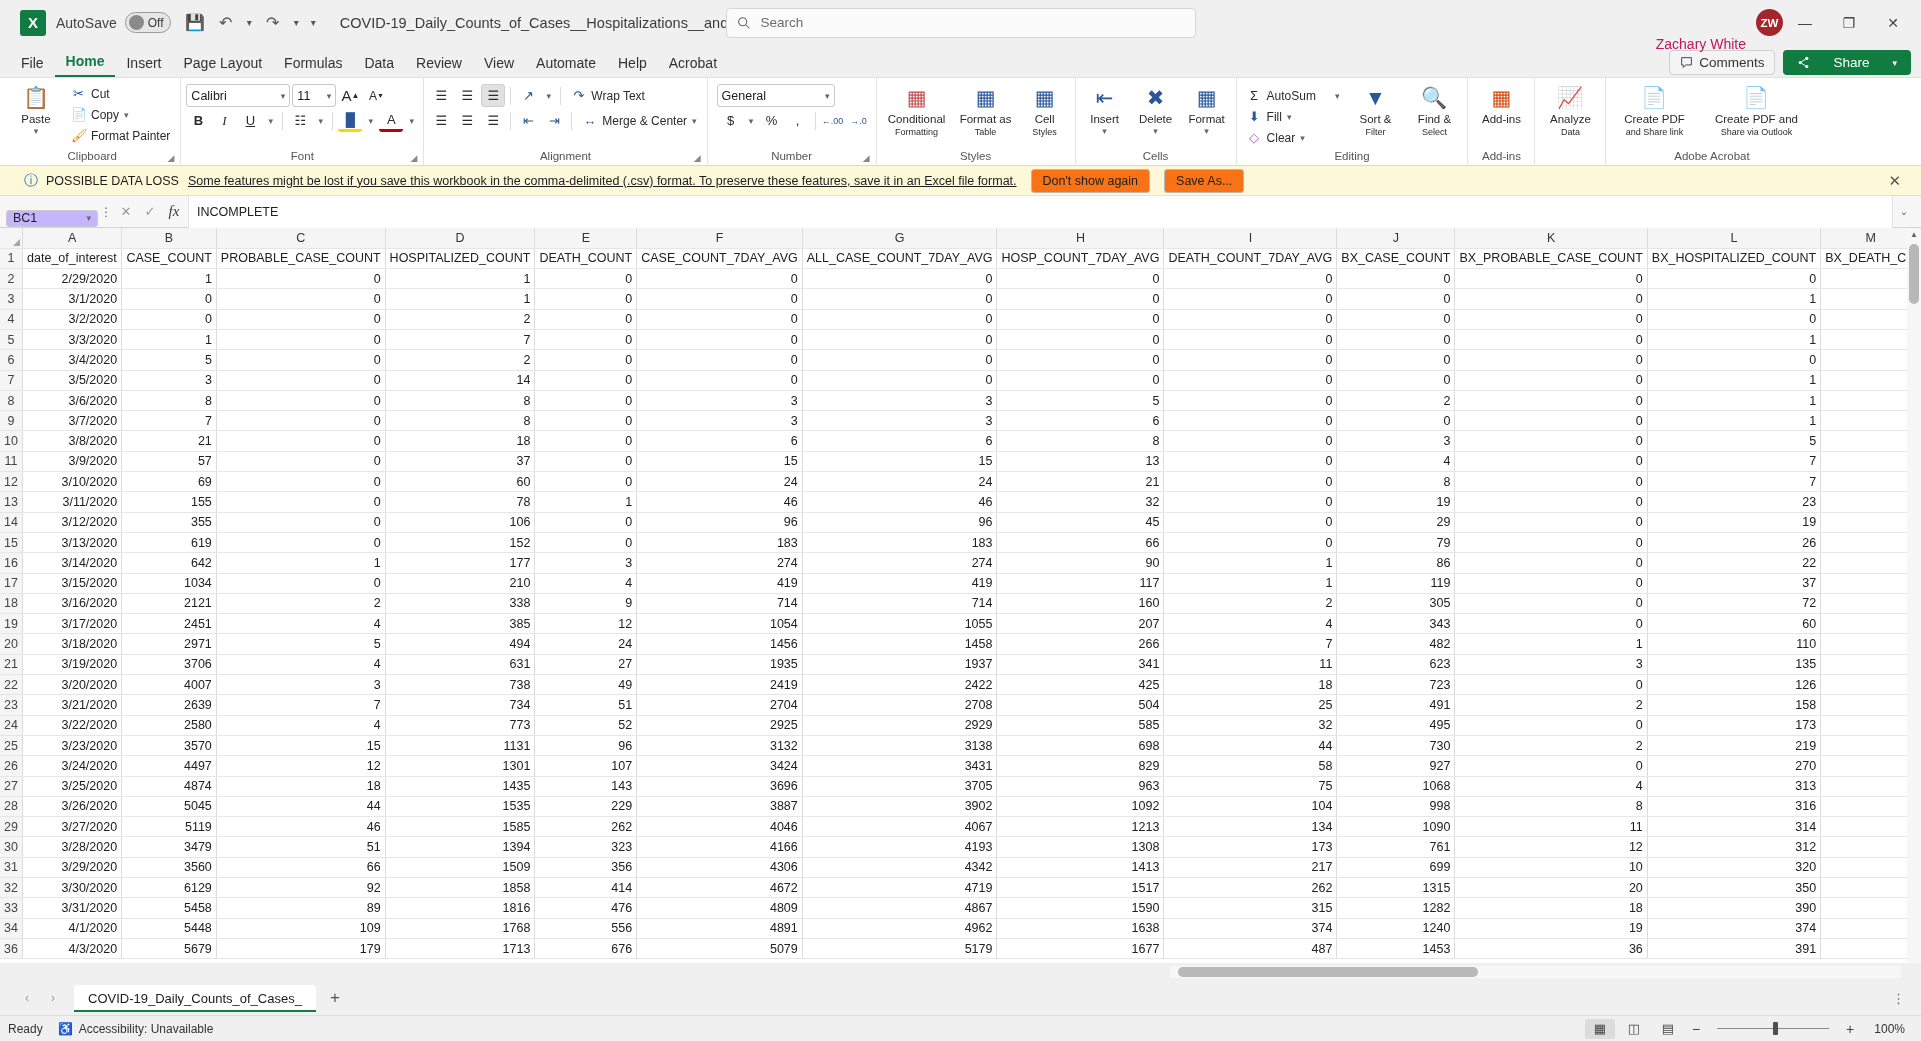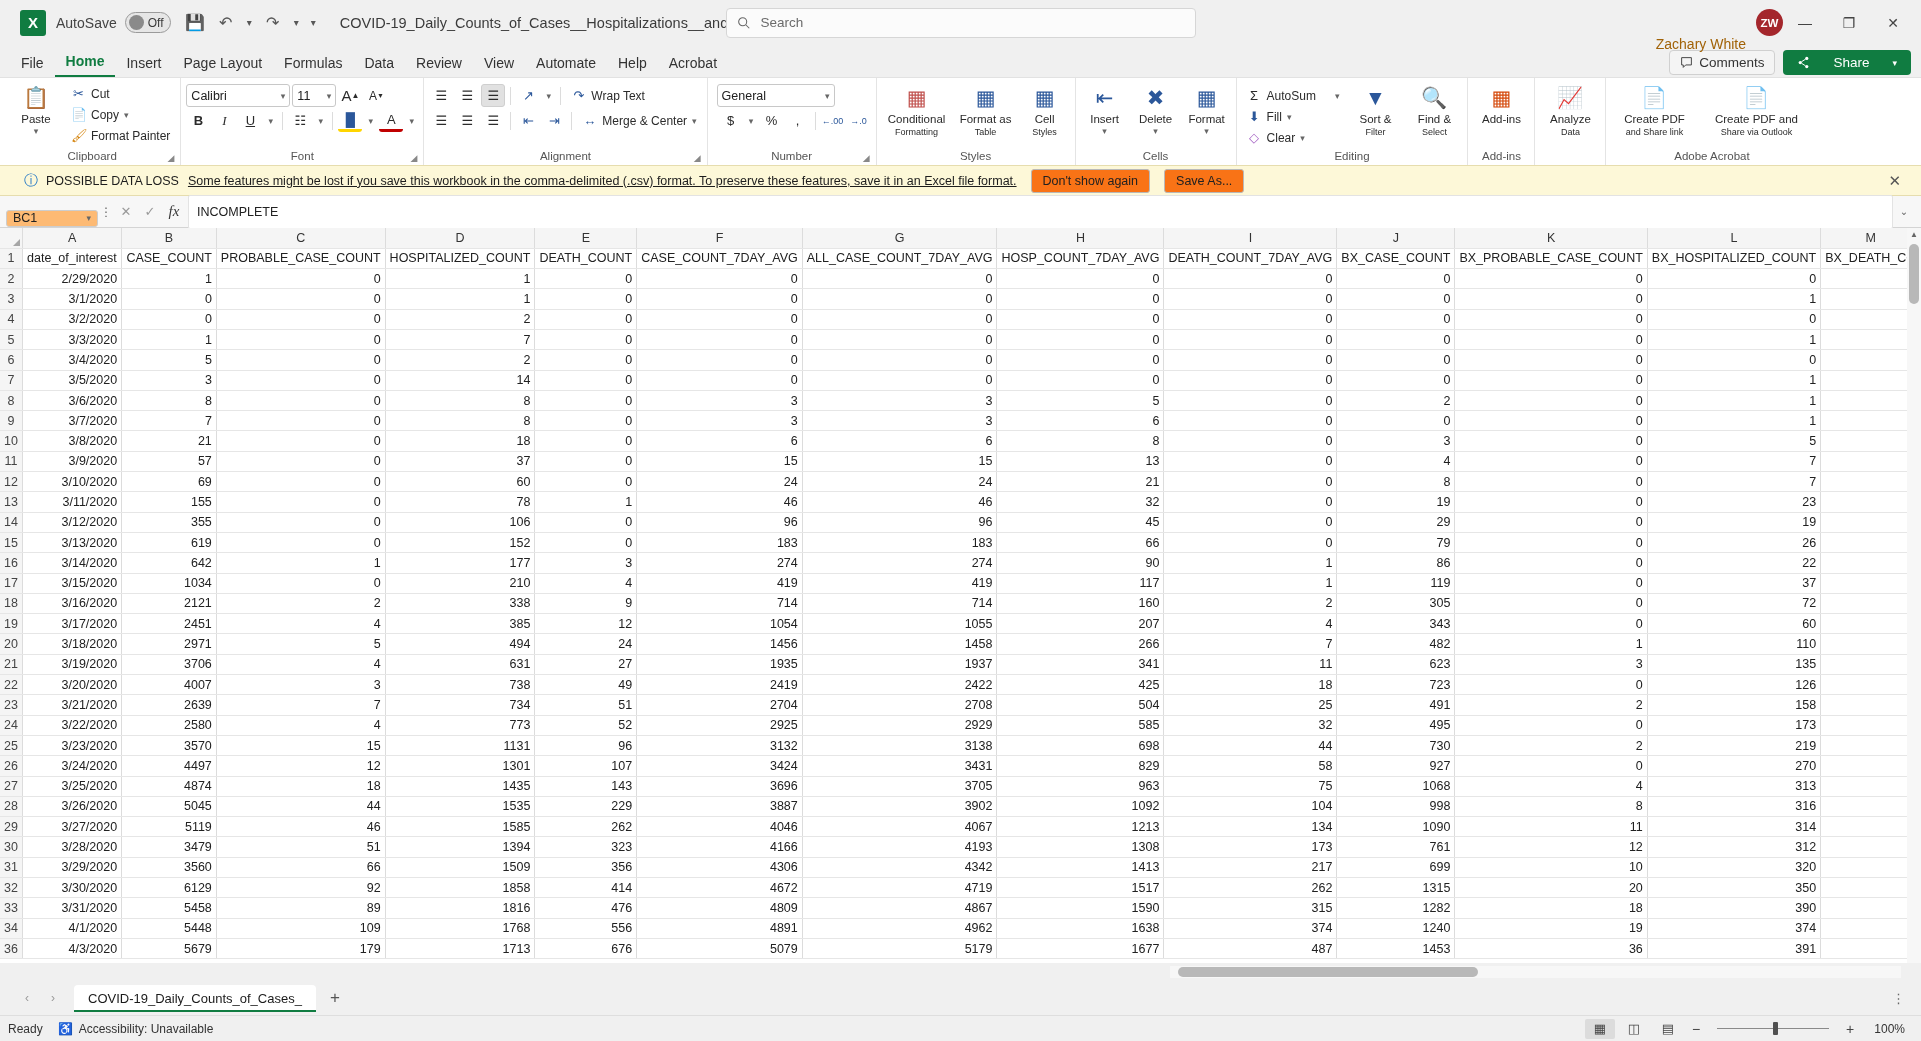--- a/index.html
+++ b/index.html
@@ -17,21 +17,21 @@
   .toggle { width: 46px; height: 21px; border-radius: 11px; background: #e6e6e6; border: 1px solid #9a9a9a; display: flex; align-items: center; position: relative; margin-right: 10px; }
   .toggle .knob { width: 15px; height: 15px; border-radius: 50%; background: #8a8a8a; margin-left: 3px; }
   .toggle .txt { font-size: 12px; color: #3a3a3a; margin-left: 4px; }
   .tbtn { width: 30px; height: 30px; display: flex; align-items: center; justify-content: center; color: #585858; font-size: 16px; border-radius: 3px; }
   .tbtn.sm { width: 17px; font-size: 10px; }
   .fname { font-size: 14.5px; color: #3b3b3b; margin-left: 18px; white-space: nowrap; }
   .fname .chev { font-size: 10px; color: #666; margin-left: 7px; }
   .searchbox { position: absolute; left: 50%; transform: translateX(-50%); width: 470px; height: 30px; border: 1px solid #d6d6d6; border-radius: 4px; background: #fbfbfb; display: flex; align-items: center; padding: 0 10px; }
   .searchbox .ph { font-size: 13.5px; color: #6b6b6b; margin-left: 10px; }
   .tright { margin-left: auto; display: flex; align-items: center; }
-  .uname { font-size: 14px; color: #a16207; margin-right: 10px; margin-top: 42px; }
+  .uname { font-size: 14px; color: #be185d; margin-right: 10px; margin-top: 42px; }
   .avatar { width: 27px; height: 27px; border-radius: 50%; background: #a4262c; color: #fff; font-size: 11.5px; font-weight: bold; display: flex; align-items: center; justify-content: center; }
   .wctl { width: 44px; height: 32px; display: flex; align-items: center; justify-content: center; font-size: 14px; color: #444; }
 
   
   .tabs { height: 32px; display: flex; align-items: flex-end; background: #f0f0f0; padding-left: 10px; flex: 0 0 32px; }
   .tab { font-size: 14px; color: #333; padding: 4px 11px 6px; border-radius: 4px 4px 0 0; white-space: nowrap; }
   .tab.active { color: #107c41; font-weight: 600; border-bottom: 2.5px solid #107c41; }
   .tabs .spacer { flex: 1; }
   .cmt { display: flex; align-items: center; gap: 6px; font-size: 13.5px; color: #333; border: 1px solid #d0d0d0; border-radius: 4px; padding: 4px 10px; margin-bottom: 2px; background: #f4f4f4; }
   .sharebtn { background: #107c41; color: #fff; font-size: 13.5px; border-radius: 4px; padding: 5px 14px; margin: 0 10px 2px 8px; display: flex; align-items: center; gap: 23px; }
@@ -65,21 +65,21 @@
   
   .warn { height: 31px; background: #fdf8d8; border-top: 1px solid #e6ddae; border-bottom: 1px solid #e6ddae; display: flex; align-items: center; padding: 0 8px; flex: 0 0 31px; }
   .warn .i { color: #1a72c4; font-size: 14px; margin: 0 8px 0 16px; }
   .warn .t1 { font-size: 12.5px; color: #1d1d1d; margin-right: 9px; }
   .warn .t2 { font-size: 12.5px; color: #1d1d1d; text-decoration: underline; }
   .warn .b { border: 1px solid #b9b9b9; background: #f97316; font-size: 12.5px; border-radius: 3px; padding: 4px 11px; margin-left: 14px; }
   .warn .x { margin-left: auto; margin-right: 12px; font-size: 15px; color: #555; }
 
   
   .fbar { height: 32px; display: flex; align-items: center; background: #f7f7f7; border-bottom: 1px solid #d4d4d4; flex: 0 0 32px; padding: 0 6px; }
-  .namebox { width: 92px; height: 17px; border: 1px solid #cdcdcd; background: #fdba74; border-radius: 3px; display: flex; align-items: center; padding: 0 6px; font-size: 12.5px; margin-top: 13px; }
+  .namebox { width: 92px; height: 17px; border: 1px solid #cdcdcd; background: #c4b5fd; border-radius: 3px; display: flex; align-items: center; padding: 0 6px; font-size: 12.5px; margin-top: 13px; }
   .namebox .v { flex: 1; }
   .namebox .c { font-size: 9px; color: #666; }
   .dots { width: 16px; text-align: center; font-size: 12px; color: #666; }
   .fb-ic { width: 24px; text-align: center; font-size: 13px; color: #9a9a9a; }
   .fb-ic.fx { color: #3a3a3a; font-style: italic; font-family: "Liberation Serif", serif; font-size: 15px; }
   .finput { flex: 1; height: 34px; background: #fff; border: 1px solid #e3e3e3; border-radius: 2px; display: flex; align-items: center; padding: 0 8px; font-size: 12.5px; margin-left: 2px; }
   .fb-chev { width: 22px; text-align: center; font-size: 10px; color: #666; }
 
   
   .gridwrap { flex: 1; overflow: hidden; position: relative; background: #fff; display: flex; flex-direction: column; }

